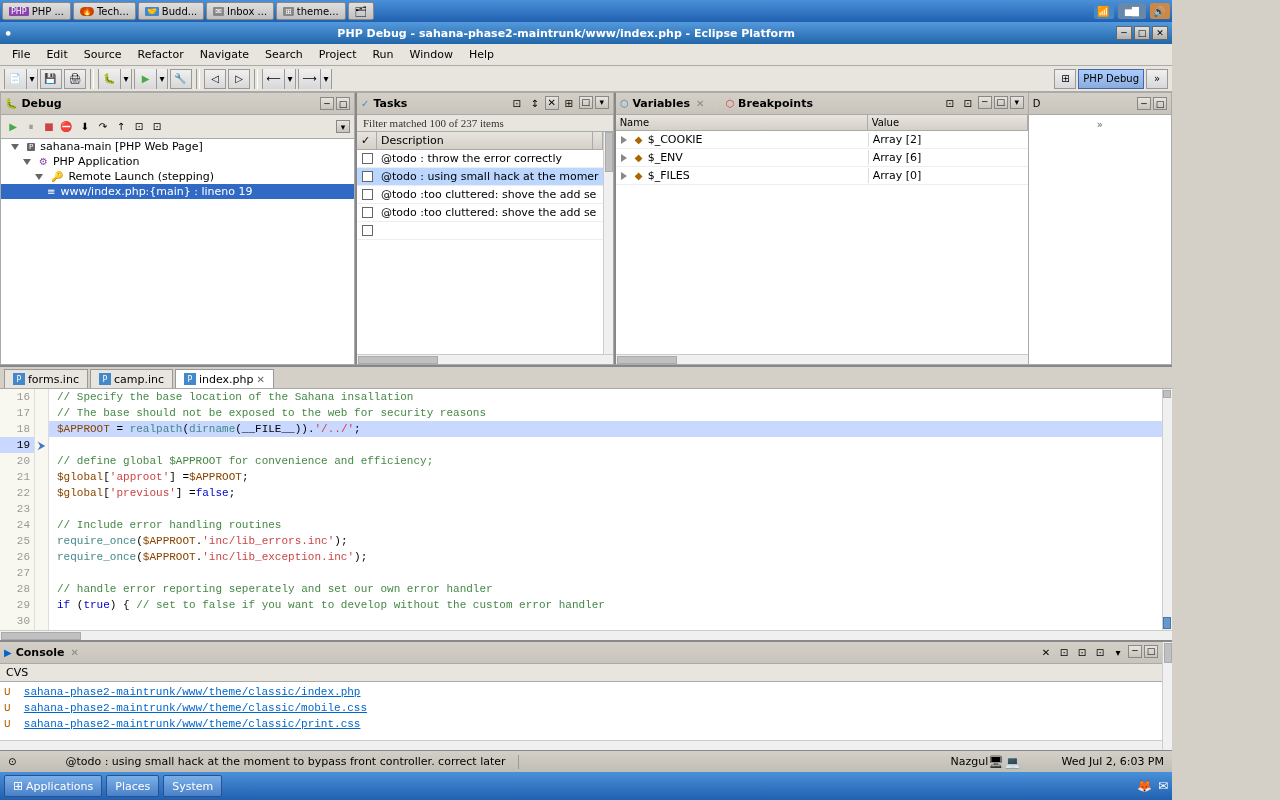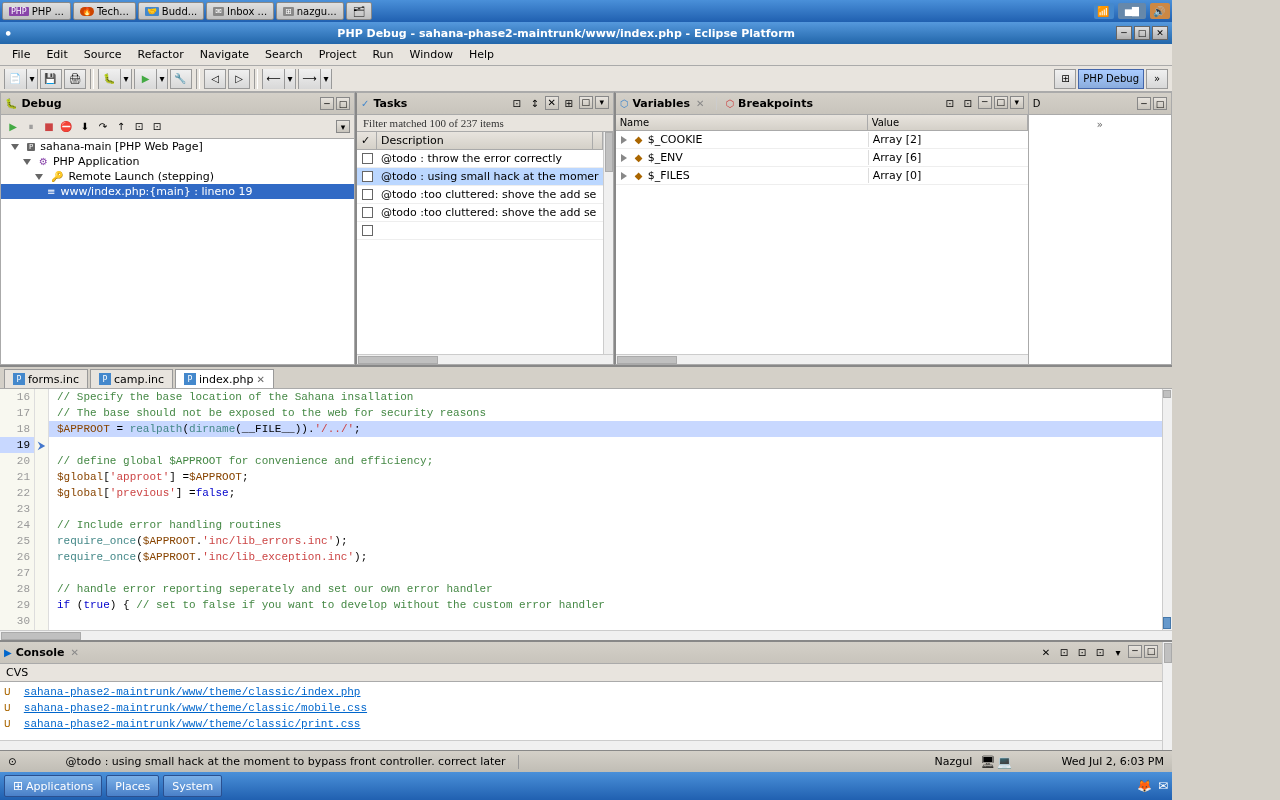--- a/index.html
+++ b/index.html
@@ -139,21 +139,21 @@
     <div class="taskbar-btn">
       <span style="background:#4488cc; color:white; font-size:8px; padding:0 2px; border-radius:1px;">🤝</span>
       <span>Budd...</span>
     </div>
     <div class="taskbar-btn">
       <span style="background:#888; color:white; font-size:8px; padding:0 2px; border-radius:1px;">✉</span>
       <span>Inbox ...</span>
     </div>
     <div class="taskbar-btn">
       <span style="background:#888; color:white; font-size:8px; padding:0 2px; border-radius:1px;">⊞</span>
-      <span>nazgu...</span>
+      <span>theme...</span>
     </div>
     <div class="taskbar-btn">
       <span>🗂</span>
     </div>
     <div class="taskbar-right">
       <span style="background:#4488cc; width:20px; height:16px; display:inline-flex; align-items:center; justify-content:center; color:white; font-size:10px; border-radius:2px;">📶</span>
       <span style="background:#6688aa; width:28px; height:16px; display:inline-flex; align-items:center; justify-content:center; color:white; font-size:9px; border-radius:2px;">▅▇</span>
       <span style="background:#cc8844; width:20px; height:16px; display:inline-flex; align-items:center; justify-content:center; color:white; font-size:10px; border-radius:2px;">🔊</span>
     </div>
   </div>
@@ -585,21 +585,21 @@
 
       <div style="width:10px; background:#f0f0f0; border-left:1px solid #ccc;">
         <div style="height:20px; width:8px; background:#c0c0c0; border:1px solid #aaa; margin:1px;"></div>
       </div>
     </div>
 
     <div class="status-bar">
       <span style="font-size:10px;">⊙</span>
       <span class="status-item">@todo : using small hack at the moment to bypass front controller. correct later</span>
       <div class="status-separator"></div>
-      <div style="margin-left:auto; display:flex; align-items:center; gap:8px;">
+      <div style="margin-left:auto; display:flex; align-items:center; ">
         <span class="status-item">Nazgul</span>
         <div style="display:flex; gap:2px;">
           <span style="font-size:12px;">🖥</span>
           <span style="font-size:12px;">💻</span>
         </div>
         <span class="status-item">Wed Jul 2, 6:03 PM</span>
       </div>
     </div>
   </div>
 

